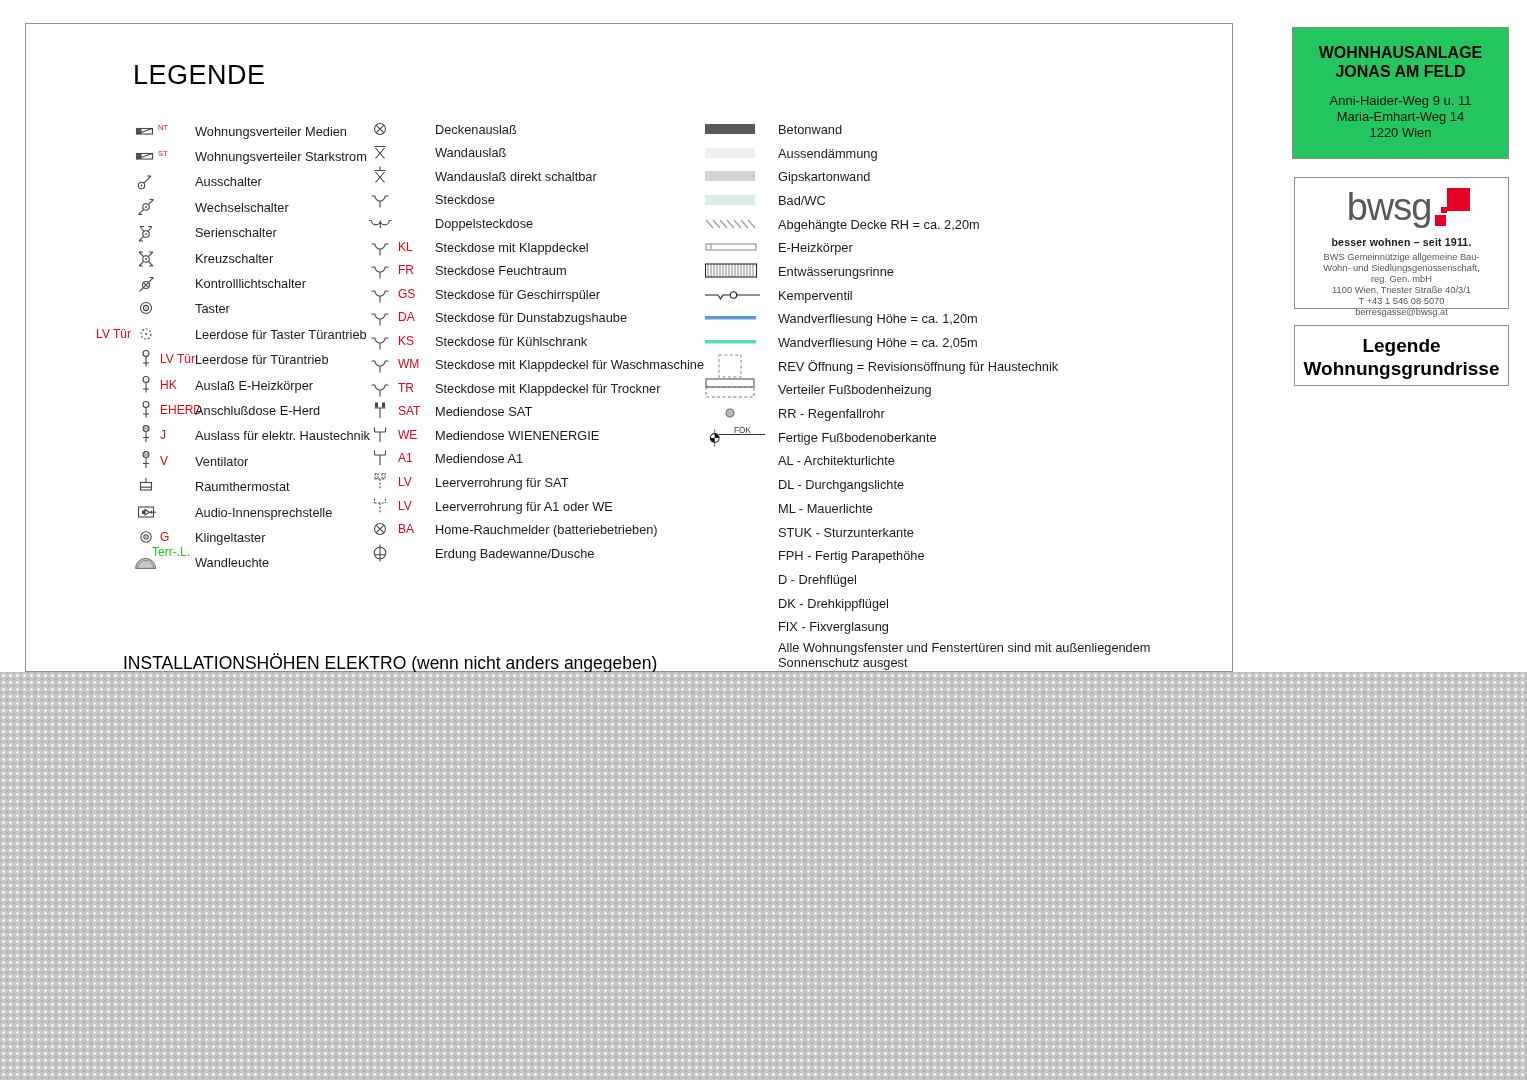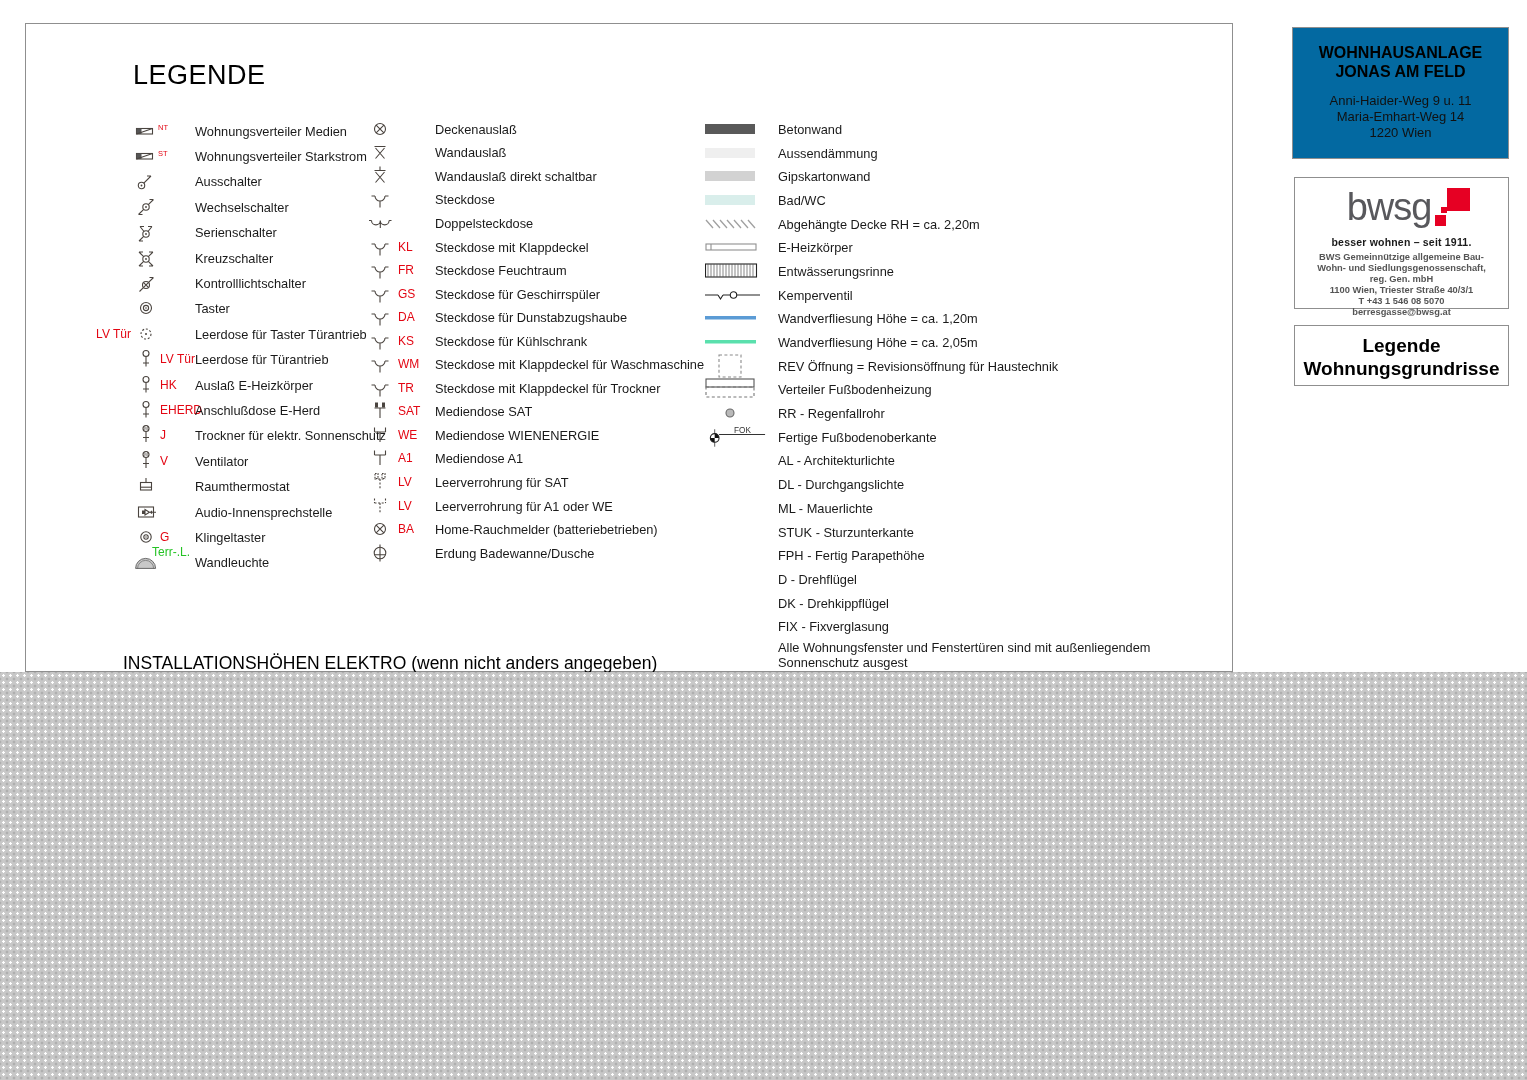--- a/index.html
+++ b/index.html
@@ -37,33 +37,33 @@
   #footer-heading{position:absolute;left:123px;top:653px;font-size:17.5px;color:#000;z-index:1;}
   
   #covered-area{position:absolute;left:0;top:672px;width:1527px;height:408px;z-index:6;
      background-color:#c8c8c8;
      background-image:
        radial-gradient(circle,#ffffff 1.1px,rgba(255,255,255,0) 1.45px),
        radial-gradient(circle,#969696 .85px,rgba(0,0,0,0) 1.15px);
      background-size:7px 7px,7px 7px;background-position:0 0,3.5px 3.5px;}
   
   .tbox{position:absolute;border:1px solid #8f8f8f;background:#fff;text-align:center;z-index:2;}
-  #project-box{left:1292px;top:27px;width:217px;height:132px;background:#0369a1;padding-top:15px;}
+  #project-box{left:1292px;top:27px;width:217px;height:132px;background:#22c55e;padding-top:15px;}
   #project-box .ptitle{font-size:16px;font-weight:bold;line-height:19px;color:#000;}
   #project-box .addr{margin-top:12px;font-size:13px;line-height:16px;color:#111;}
   #company-box{left:1294px;top:177px;width:215px;height:132px;padding-top:9px;}
   .logo-row{display:flex;justify-content:center;align-items:flex-start;height:48px;}
   .logo-text{font-size:38px;line-height:40px;color:#58585c;letter-spacing:-1px;margin-left:19px;}
   .logo-squares{position:relative;width:42px;height:46px;margin-left:2px;}
   .sq{position:absolute;background:var(--brand-red);}
   .sq.big{left:14px;top:1px;width:23px;height:23px;}
   .sq.mid{left:2px;top:28px;width:11px;height:11px;}
   .sq.small{left:8px;top:20px;width:6px;height:6px;}
   .tagline{font-size:10.5px;font-weight:bold;color:#1a1a1a;margin-top:1px;letter-spacing:.2px;}
-  .company-info{margin-top:4px;font-size:9.3px;line-height:11px;color:#555;font-weight:bold;}
+  .company-info{margin-top:4px;font-size:9.3px;line-height:11px;color:#555;}
   #sheet-box{left:1294px;top:325px;width:215px;height:61px;padding-top:8px;}
   #sheet-box .sheet-line{font-size:19px;font-weight:bold;line-height:23px;color:#000;}
 </style>
 </head>
 <body>
 
 <div id="stage">
   <div id="frame"></div>
   <div id="legend-title">LEGENDE</div>
 
@@ -224,21 +224,21 @@
       <div class="row">
         <span class="pre"></span>
         <span class="sym">
           <svg width="24" height="24" viewBox="0 0 24 24" fill="none" stroke="#4a443f" stroke-width="1.1">
             <circle cx="12" cy="5.5" r="3"></circle>
             <text x="12" y="7.4" font-size="5" text-anchor="middle" fill="#4a443f" stroke="none">M</text>
             <path d="M12 8.5 V19 M9 14.5 H15"></path>
           </svg>
         </span>
         <span class="tag">J</span>
-        <span class="lbl">Trockner für elektr. Sonnenschutz</span>
+        <span class="lbl">Auslass für elektr. Haustechnik</span>
       </div>
 
       <div class="row">
         <span class="pre"></span>
         <span class="sym">
           <svg width="24" height="24" viewBox="0 0 24 24" fill="none" stroke="#4a443f" stroke-width="1.1">
             <circle cx="12" cy="5.5" r="3"></circle>
             <text x="12" y="7.4" font-size="5" text-anchor="middle" fill="#4a443f" stroke="none">M</text>
             <path d="M12 8.5 V19 M9 14.5 H15"></path>
           </svg>

